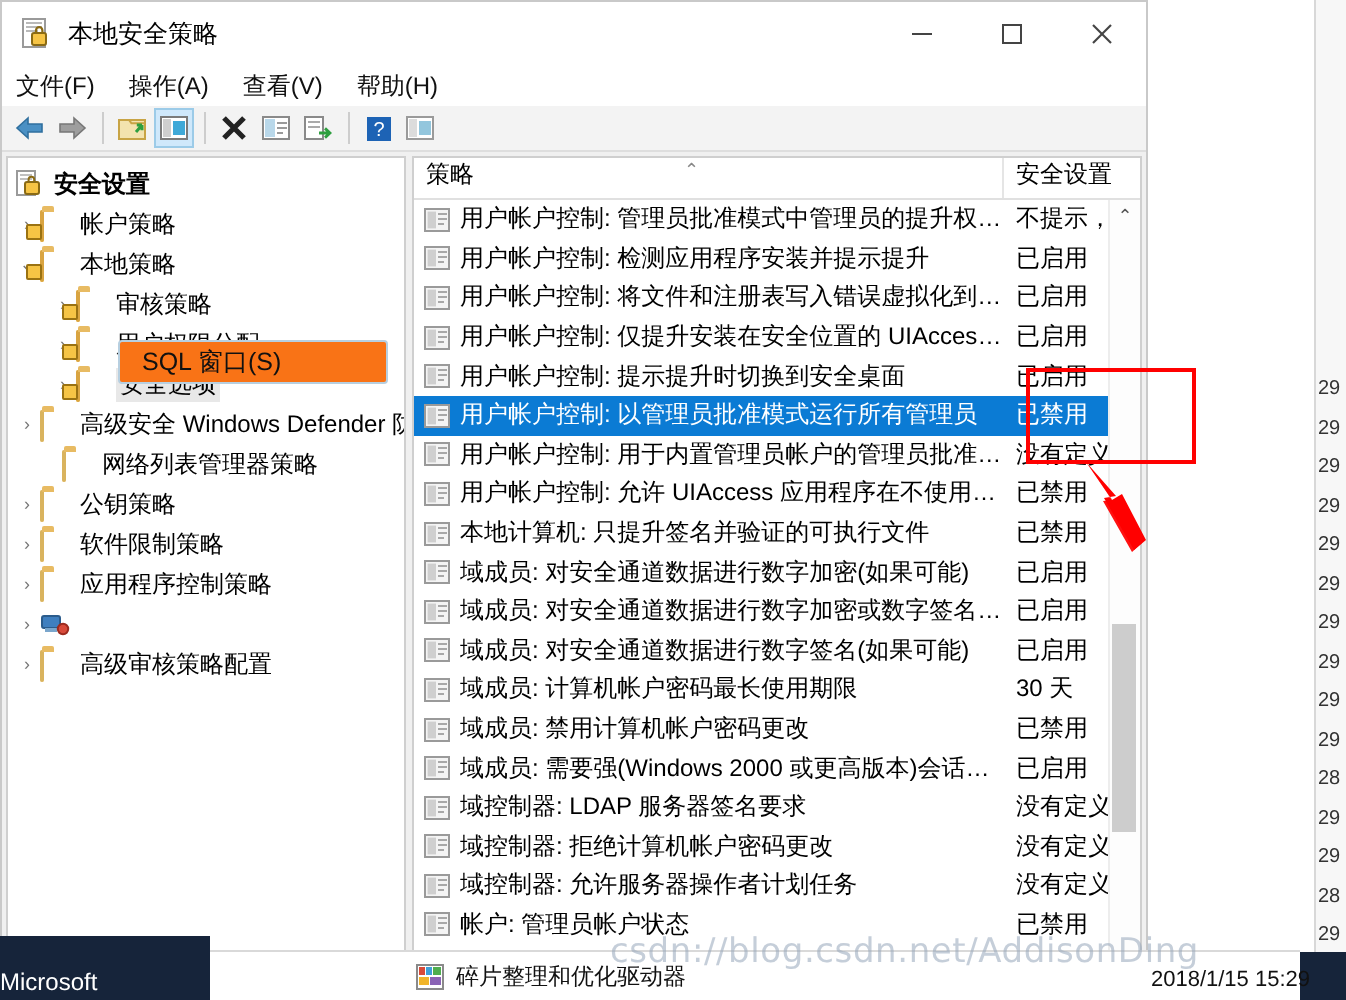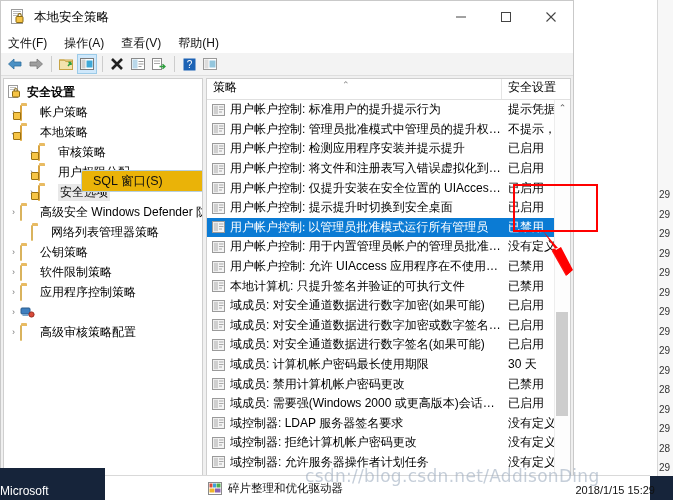--- a/index.html
+++ b/index.html
@@ -58,41 +58,41 @@
   .tnode.sel .tlabel{background:#e8e8e8;padding:0 2px;}
   
   .folder{width:15px;height:12px;background:#ffd77a;border:1px solid #d9a441;border-radius:1px;position:relative;top:1px;}
   .folder.plain{background:#fbe7b5;border-color:#d9b35e;}
   .folder:before{content:"";position:absolute;left:0;top:-3px;width:6px;height:3px;background:#e8bb63;border-radius:1px 1px 0 0;}
   .folder .lock{position:absolute;right:0px;bottom:0px;width:6px;height:6px;background:#f6c445;border:1px solid #9a7212;border-radius:1px;}
   .netico{width:15px;height:13px;position:relative;top:1px;}
   
   #tooltip{
     position:absolute;left:55px;top:91px;width:135px;height:22px;
-    background:#eab308;border:1px solid #b7cfe0;border-radius:2px;
+    background:#f97316;border:1px solid #b7cfe0;border-radius:2px;
     display:flex;align-items:center;padding-left:11px;box-sizing:border-box;
-    font-size:12.5px;color:#111;z-index:20;margin-left:22px;
+    font-size:12.5px;color:#111;z-index:20;
   }
   
   #tree-hscroll{height:16px;background:#f1f1f1;border-top:1px solid #e2e2e2;display:flex;align-items:center;flex:0 0 auto;}
   .hs-arrow{width:16px;height:15px;display:flex;align-items:center;justify-content:center;color:#606060;font-size:9px;}
   .hs-track{flex:1 1 auto;height:15px;background:#f1f1f1;position:relative;}
   .hs-thumb{position:absolute;left:0;top:1px;height:12px;width:88%;background:#cdcdcd;}
   
   #list-pane{flex:1 1 auto;margin-left:3px;background:#ffffff;border:1px solid #cfcfcf;box-sizing:border-box;
     display:flex;flex-direction:column;overflow:hidden;position:relative;}
   #list-header{height:20px;display:flex;border-bottom:1px solid #e0e0e0;background:#fff;flex:0 0 auto;}
   .hcell{font-size:12px;color:#000;display:flex;align-items:flex-start;padding-left:6px;position:relative;box-sizing:border-box;}
   .hcell.c1{width:295px;border-right:1px solid #e5e5e5;}
   .hcell.c2{flex:1 1 auto;}
   .sortmark{position:absolute;left:135px;top:1px;color:#888;font-size:9px;}
   #rows-wrap{flex:1 1 auto;display:flex;overflow:hidden;}
   #rows{flex:1 1 auto;overflow:hidden;}
   .row{height:19.6px;display:flex;align-items:center;white-space:nowrap;}
-  .row.sel{background:#0b7bd4;font-family:Liberation Serif, serif;}
+  .row.sel{background:#0b7bd4;}
   .row.sel .rname,.row.sel .rval{color:#fff;}
   .rico{width:13px;height:12px;margin-left:5px;margin-right:5px;flex:0 0 auto;position:relative;}
   .rname{font-size:12px;color:#000;width:272px;overflow:hidden;text-overflow:ellipsis;flex:0 0 auto;}
   .rval{font-size:12px;color:#000;padding-left:6px;}
   
   #list-vscroll{width:15px;flex:0 0 auto;background:#fdfdfd;border-left:1px solid #ededed;
     display:flex;flex-direction:column;align-items:center;position:relative;}
   .vs-arrow{height:16px;width:15px;display:flex;align-items:center;justify-content:center;color:#555;font-size:9px;flex:0 0 auto;}
   .vs-track{flex:1 1 auto;width:15px;position:relative;}
   .vs-thumb{position:absolute;left:1px;width:12px;background:#cdcdcd;top:196px;height:104px;}
@@ -354,31 +354,20 @@
           <span>策略</span>
           <span class="sortmark">⌃</span>
         </div>
         <div class="hcell c2">
           <span>安全设置</span>
         </div>
       </div>
 
       <div id="rows-wrap">
         <div id="rows">
-            <div class="row">
-              <span class="rico"><svg width="13" height="12" viewBox="0 0 13 12">
-                  <rect x="0.5" y="0.5" width="12" height="11" fill="#f4f4f4" stroke="#9a9a9a"></rect>
-                  <rect x="1.8" y="1.8" width="4.2" height="8.4" fill="#cfcfcf"></rect>
-                  <rect x="7" y="2.5" width="4.5" height="1" fill="#a8a8a8"></rect>
-                  <rect x="7" y="5" width="4.5" height="1" fill="#a8a8a8"></rect>
-                  <rect x="7" y="7.5" width="3" height="1" fill="#a8a8a8"></rect>
-                </svg></span>
-              <span class="rname">用户帐户控制: 标准用户的提升提示行为</span>
-              <span class="rval">提示凭据</span>
-            </div>
             <div class="row">
               <span class="rico"><svg width="13" height="12" viewBox="0 0 13 12">
                   <rect x="0.5" y="0.5" width="12" height="11" fill="#f4f4f4" stroke="#9a9a9a"></rect>
                   <rect x="1.8" y="1.8" width="4.2" height="8.4" fill="#cfcfcf"></rect>
                   <rect x="7" y="2.5" width="4.5" height="1" fill="#a8a8a8"></rect>
                   <rect x="7" y="5" width="4.5" height="1" fill="#a8a8a8"></rect>
                   <rect x="7" y="7.5" width="3" height="1" fill="#a8a8a8"></rect>
                 </svg></span>
               <span class="rname">用户帐户控制: 管理员批准模式中管理员的提升权限提示的...</span>
               <span class="rval">不提示，直接提升</span>

